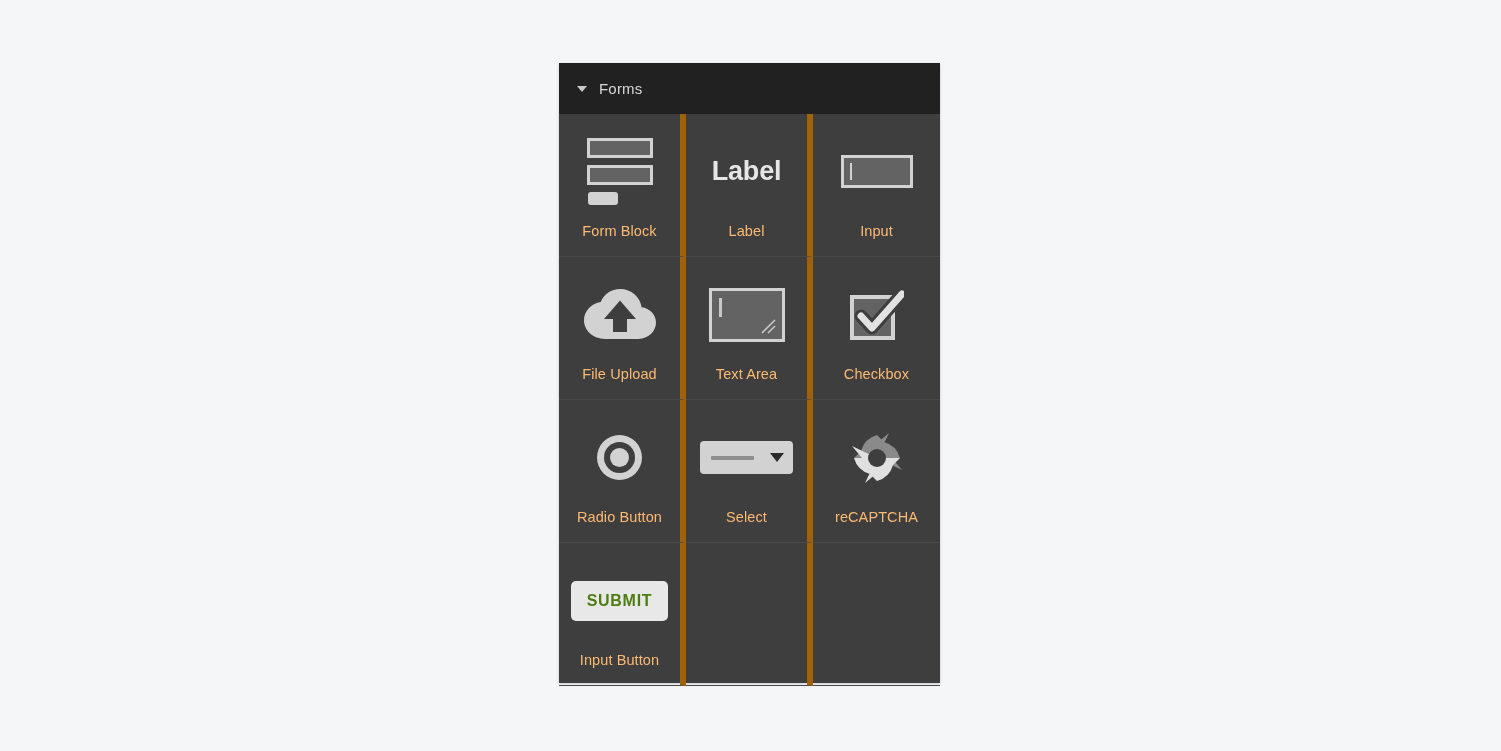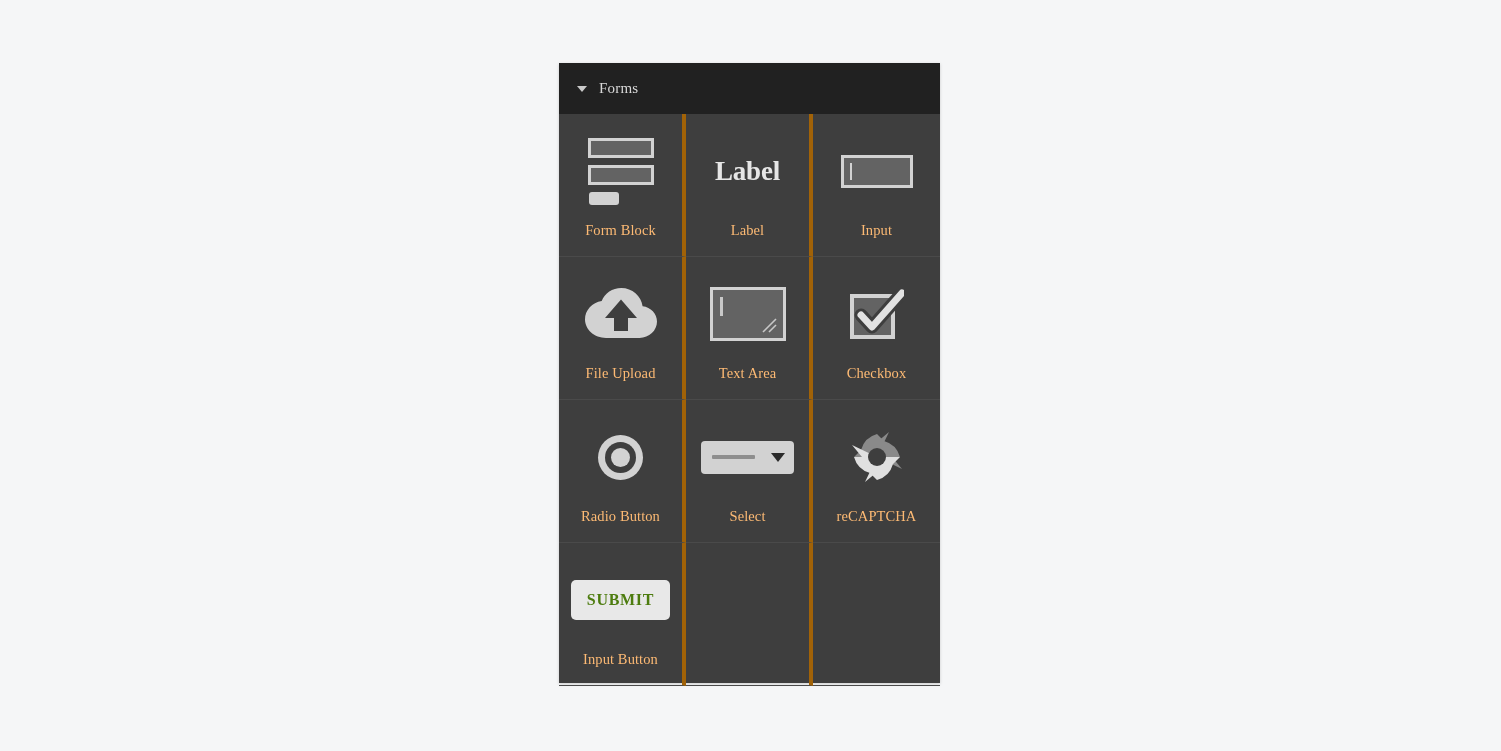--- a/index.html
+++ b/index.html
@@ -2,21 +2,21 @@
 <html><head>
 <meta charset="utf-8">
 <style>
   * { margin:0; padding:0; box-sizing:border-box; }
   html, body {
     width:1501px; height:751px;
     background:#f5f6f7;
     font-family:"Liberation Sans", sans-serif;
     overflow:hidden;
   }
-  #stage { position:relative; width:1501px; height:751px;font-family:Liberation Serif, serif; }
+  #stage { position:relative; width:1501px; height:751px; }
 
   .panel {
     position:absolute;
     left:559px; top:63px;
     width:381px; height:620px;
     background:#3e3e3e;
     display:flex; flex-direction:column;
     box-shadow:0 1px 3px rgba(0,0,0,.18);
   }
 
@@ -49,21 +49,21 @@
   
   .grid {
     flex:1;
     display:grid;
     grid-template-columns:repeat(3, 1fr);
     grid-auto-rows:143px;
     align-content:start;
   }
   .cell {
     position:relative;
-    border-right:4px solid #a16207;
+    border-right:6px solid #a16207;
     border-bottom:1px solid #4a4a4a;
     display:flex; flex-direction:column;
     align-items:center;
     cursor:default;
   }
   .cell:nth-child(3n) { border-right:none; }
   .cell.empty { cursor:default; }
 
   .art {
     flex:1;

